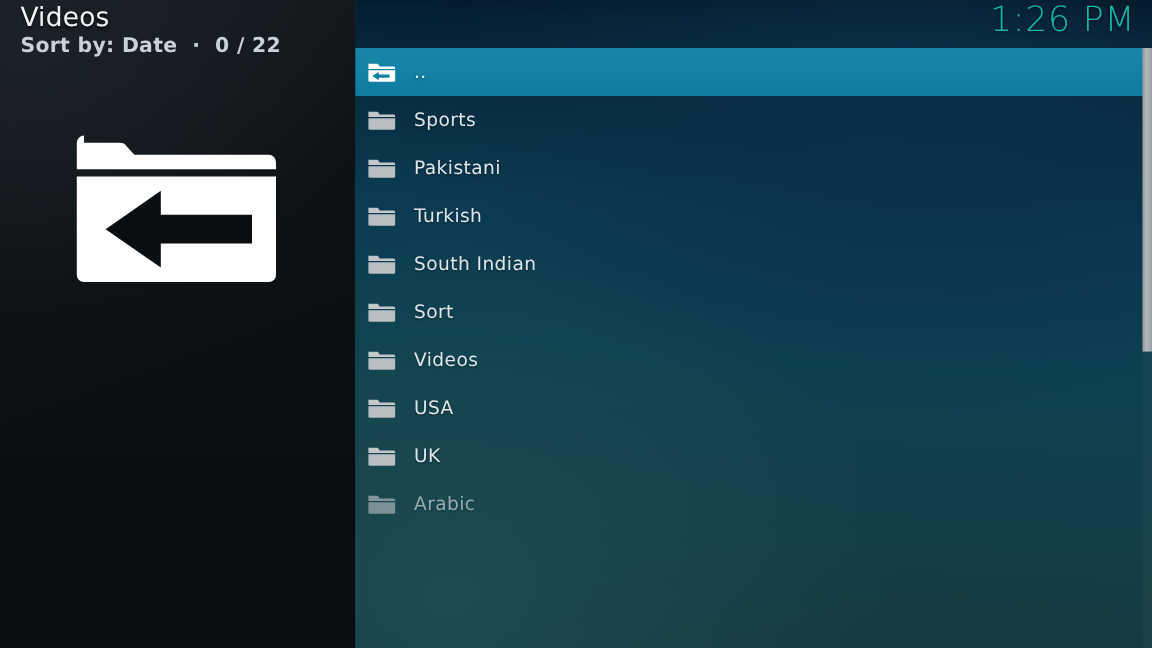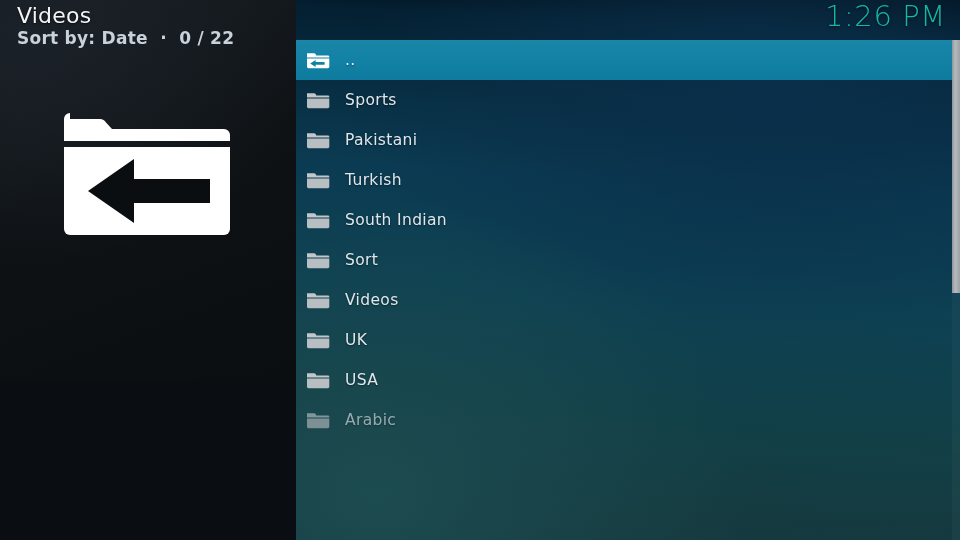--- a/index.html
+++ b/index.html
@@ -176,28 +176,28 @@
               <path d="M1 3.2 h7.2 a1.6 1.6 0 0 1 1.35 .78 L10.3 5.4 H22 a1.3 1.3 0 0 1 1.3 1.3 V7.6 H1 Z" fill="#c2c7ca"></path>
               <path d="M1 8.6 h22.3 v8.2 a1.4 1.4 0 0 1 -1.4 1.4 H2.4 A1.4 1.4 0 0 1 1 16.8 Z" fill="#b9bec2"></path>
             </svg></span>
           <span class="row-label">Videos</span>
         </div>
         <div class="row">
           <span class="row-icon"><svg viewBox="0 0 24 20" width="24" height="20">
               <path d="M1 3.2 h7.2 a1.6 1.6 0 0 1 1.35 .78 L10.3 5.4 H22 a1.3 1.3 0 0 1 1.3 1.3 V7.6 H1 Z" fill="#c2c7ca"></path>
               <path d="M1 8.6 h22.3 v8.2 a1.4 1.4 0 0 1 -1.4 1.4 H2.4 A1.4 1.4 0 0 1 1 16.8 Z" fill="#b9bec2"></path>
             </svg></span>
+          <span class="row-label">USA</span>
+        </div>
+        <div class="row">
+          <span class="row-icon"><svg viewBox="0 0 24 20" width="24" height="20">
+              <path d="M1 3.2 h7.2 a1.6 1.6 0 0 1 1.35 .78 L10.3 5.4 H22 a1.3 1.3 0 0 1 1.3 1.3 V7.6 H1 Z" fill="#c2c7ca"></path>
+              <path d="M1 8.6 h22.3 v8.2 a1.4 1.4 0 0 1 -1.4 1.4 H2.4 A1.4 1.4 0 0 1 1 16.8 Z" fill="#b9bec2"></path>
+            </svg></span>
           <span class="row-label">UK</span>
-        </div>
-        <div class="row">
-          <span class="row-icon"><svg viewBox="0 0 24 20" width="24" height="20">
-              <path d="M1 3.2 h7.2 a1.6 1.6 0 0 1 1.35 .78 L10.3 5.4 H22 a1.3 1.3 0 0 1 1.3 1.3 V7.6 H1 Z" fill="#c2c7ca"></path>
-              <path d="M1 8.6 h22.3 v8.2 a1.4 1.4 0 0 1 -1.4 1.4 H2.4 A1.4 1.4 0 0 1 1 16.8 Z" fill="#b9bec2"></path>
-            </svg></span>
-          <span class="row-label">USA</span>
         </div>
         <div class="row partial">
           <span class="row-icon"><svg viewBox="0 0 24 20" width="24" height="20">
               <path d="M1 3.2 h7.2 a1.6 1.6 0 0 1 1.35 .78 L10.3 5.4 H22 a1.3 1.3 0 0 1 1.3 1.3 V7.6 H1 Z" fill="#c2c7ca"></path>
               <path d="M1 8.6 h22.3 v8.2 a1.4 1.4 0 0 1 -1.4 1.4 H2.4 A1.4 1.4 0 0 1 1 16.8 Z" fill="#b9bec2"></path>
             </svg></span>
           <span class="row-label">Arabic</span>
         </div>
       </div>
 

